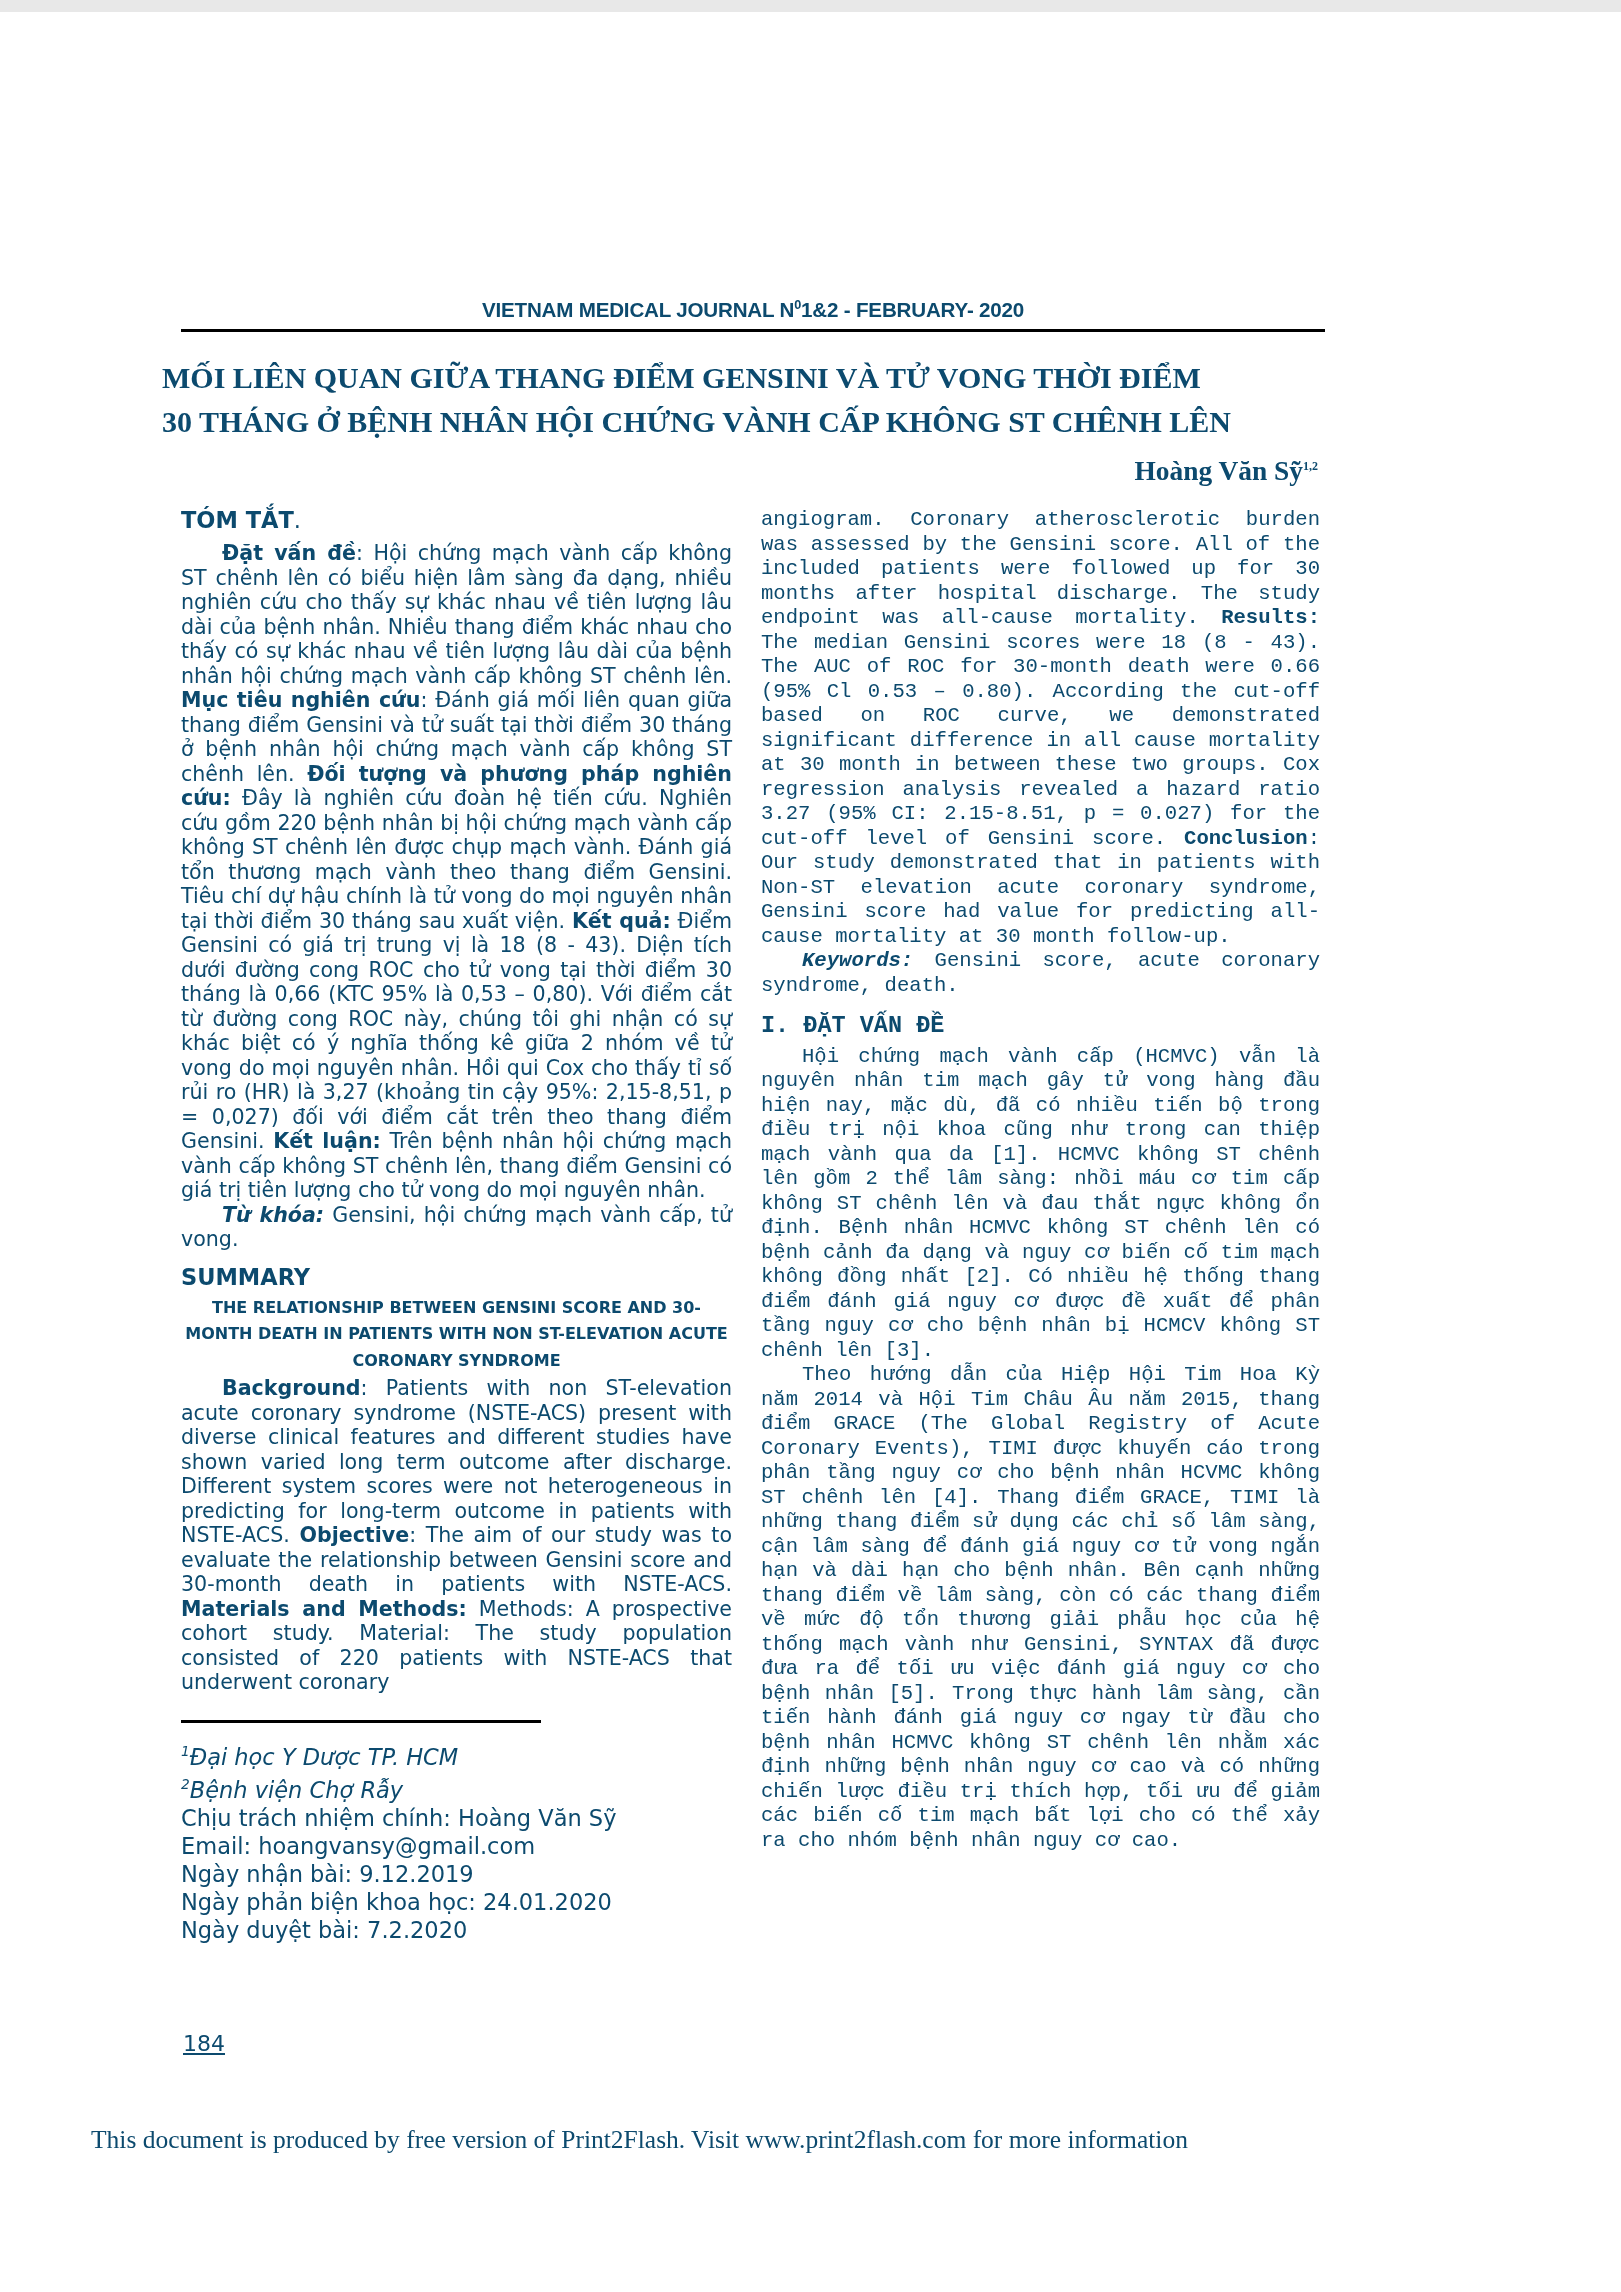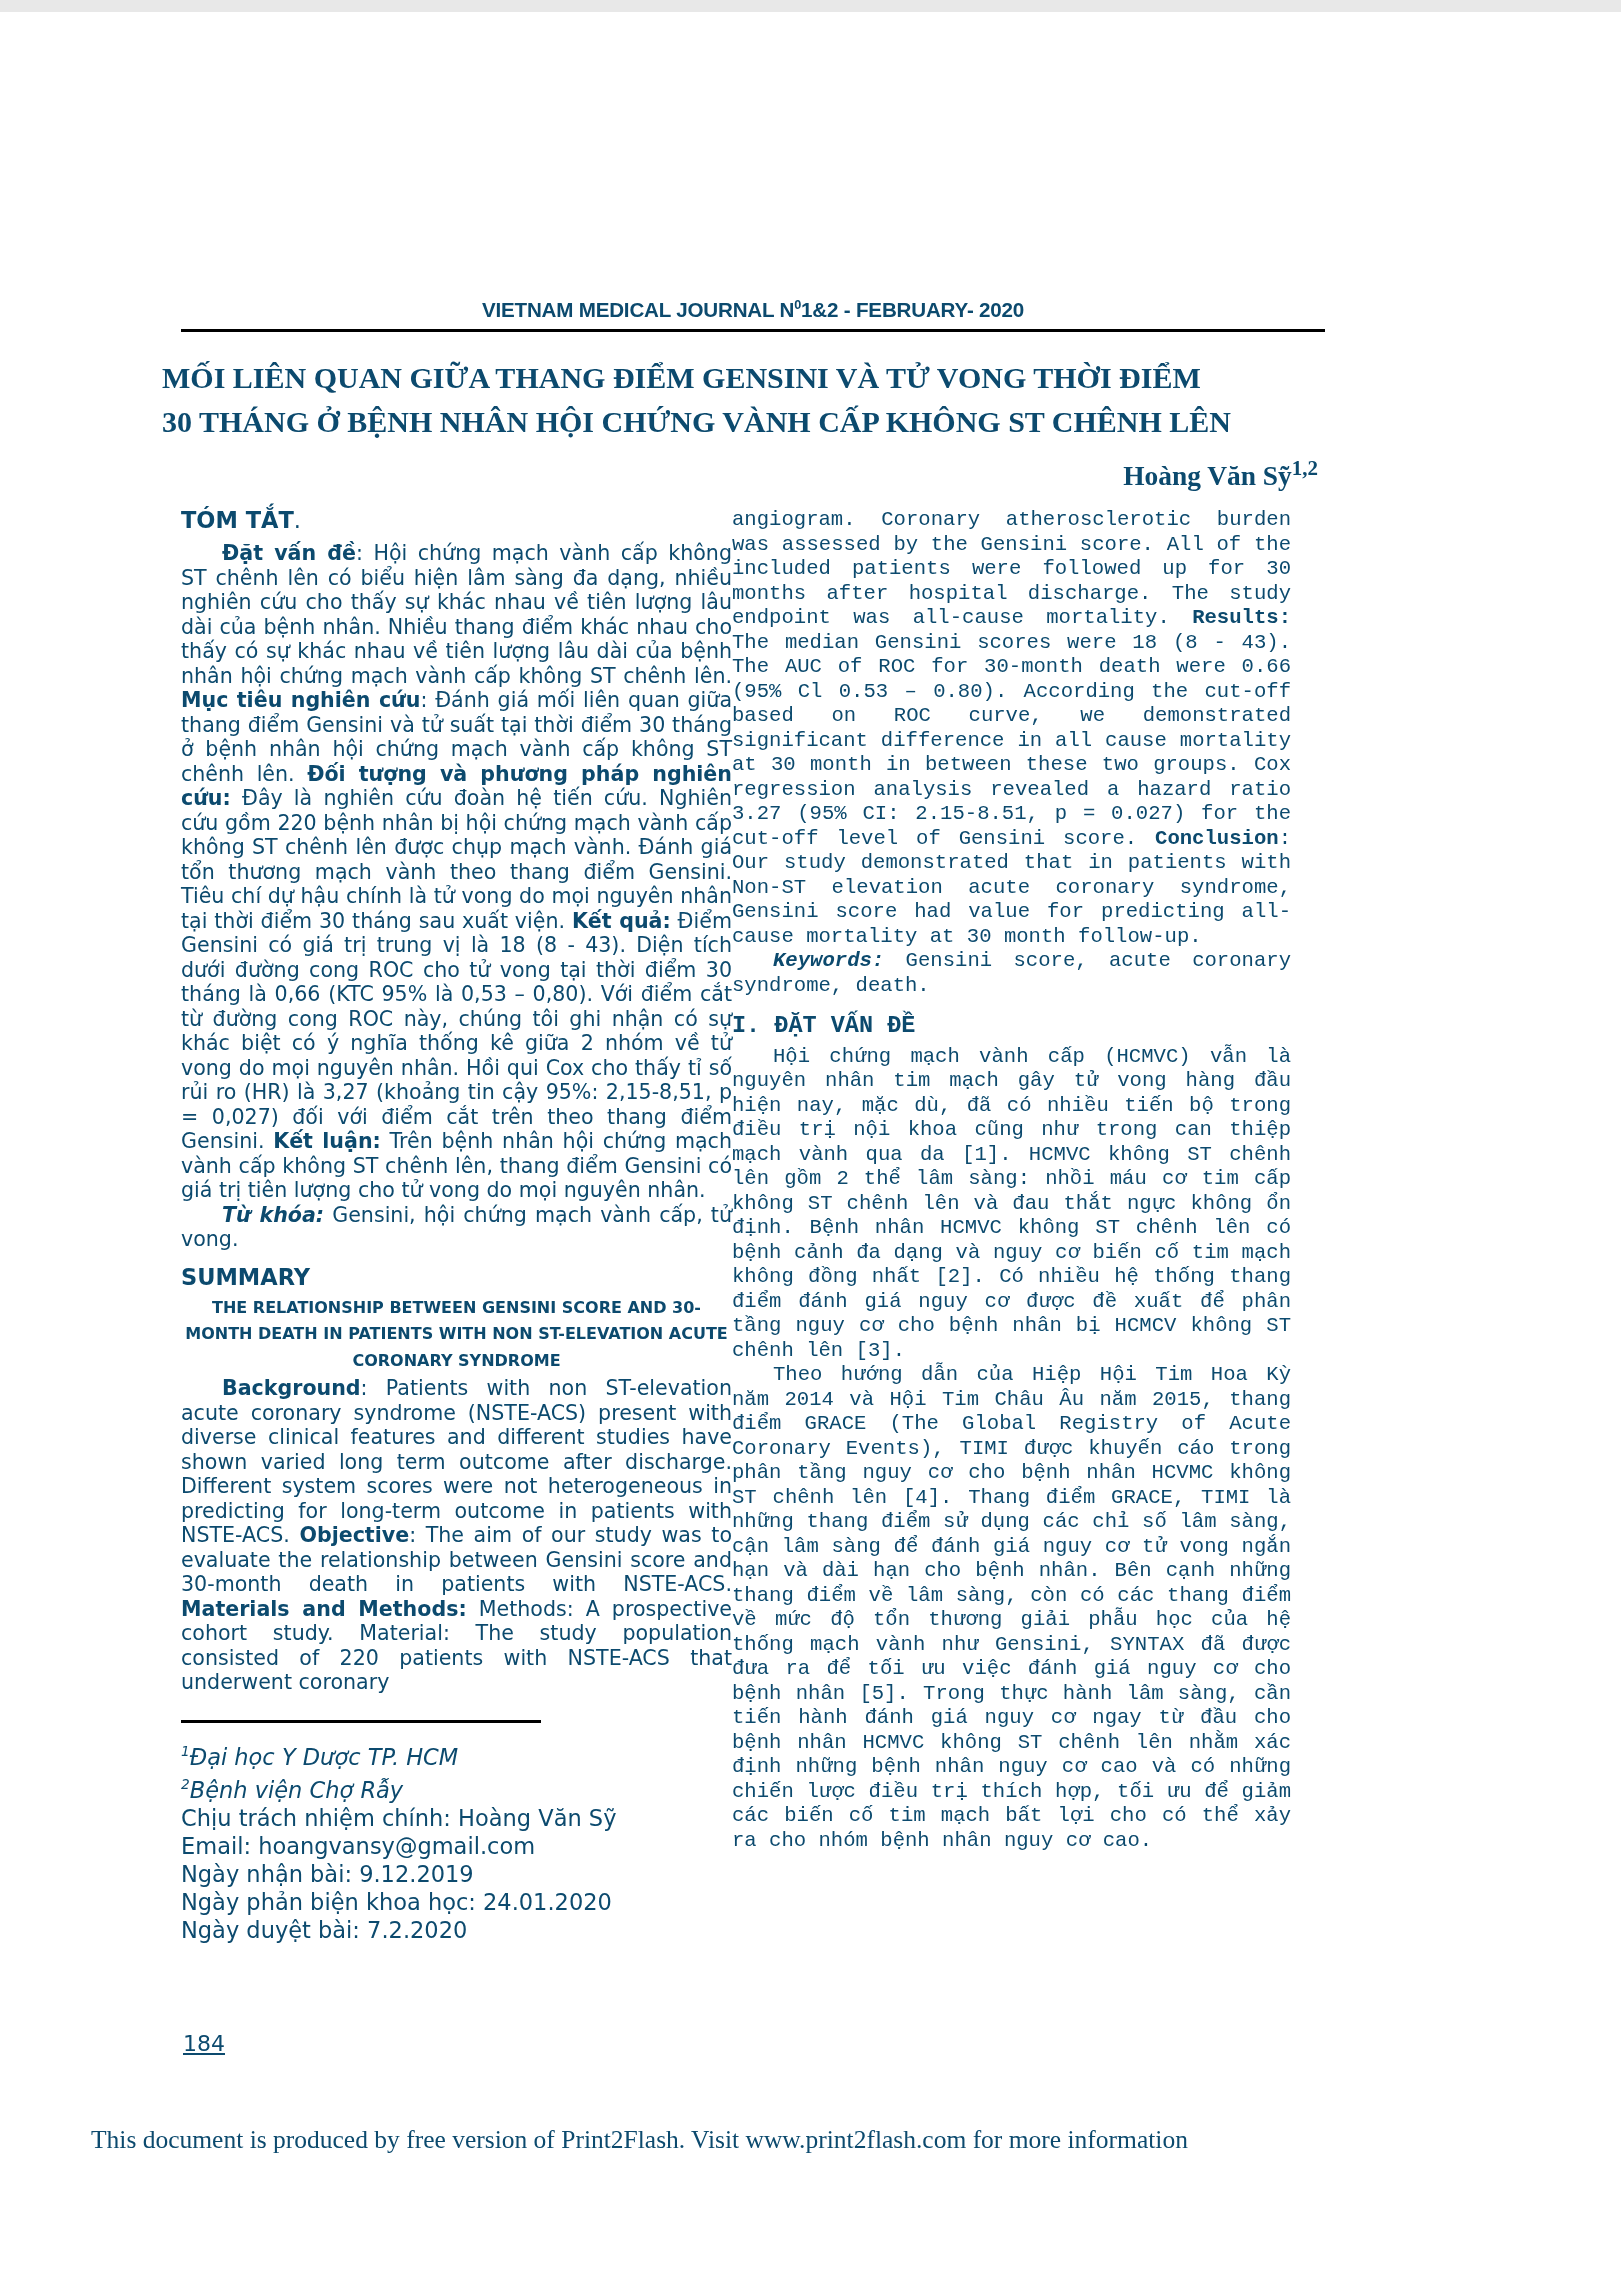--- a/index.html
+++ b/index.html
@@ -32,25 +32,25 @@
     font-family:"Liberation Serif","DejaVu Serif",serif;
     font-weight:bold; font-size:30px; line-height:44px;
     white-space:nowrap;
   }
   .author-line {
     position:absolute; top:444px; left:181px; width:1137px;
     text-align:right;
     font-family:"Liberation Serif","DejaVu Serif",serif;
     font-weight:bold; font-size:27.4px;
   }
-  .author-line .affil-sup { font-size:21px; vertical-align:super; }
+  .author-line .affil-sup { font-size:12px; vertical-align:super; }
   
   .columns {
     position:absolute; top:496px; left:181px; width:1139px;
-    display:flex; 
+    display:flex; gap:29px;
   }
   .col-left  { width:551px; }
   .col-right { width:559px;font-family:Liberation Mono, monospace; }
   p.body {
     margin:0;
     font-size:20.6px; line-height:24.5px;
     text-align:justify;
     text-justify:inter-word;
   }
   p.indent { text-indent:41px; }

